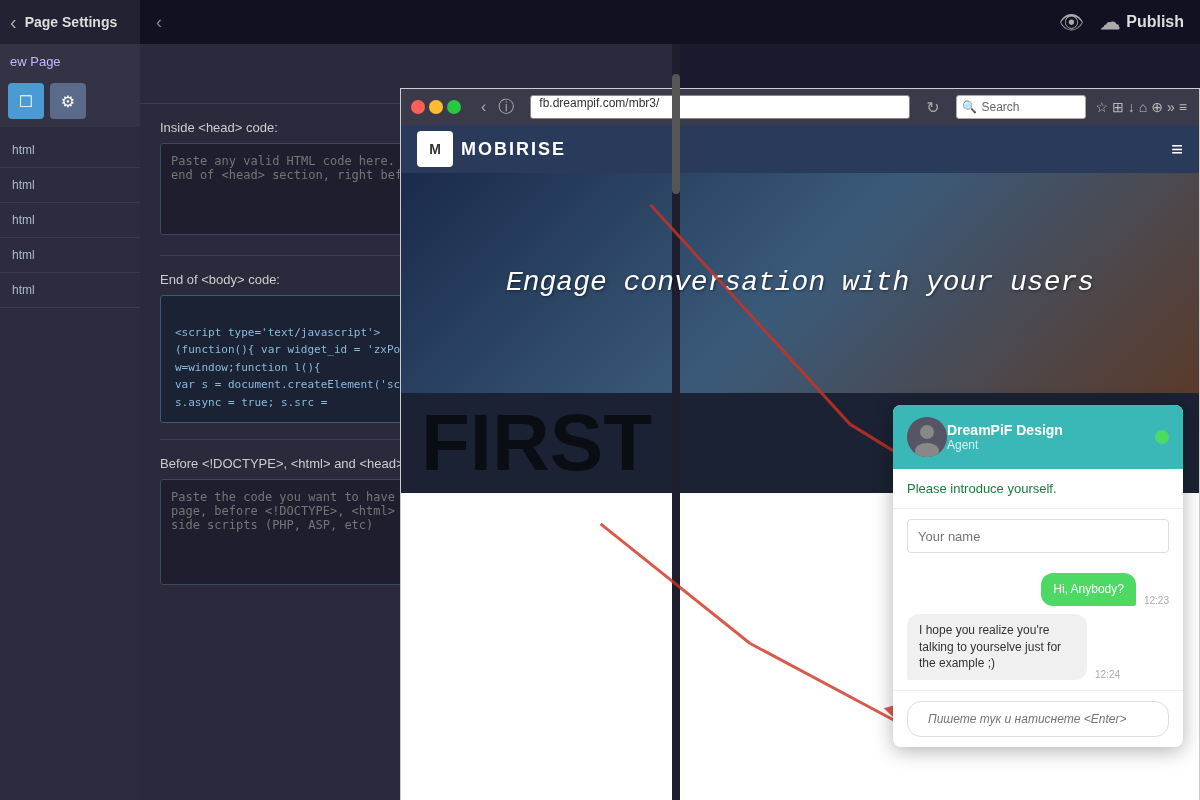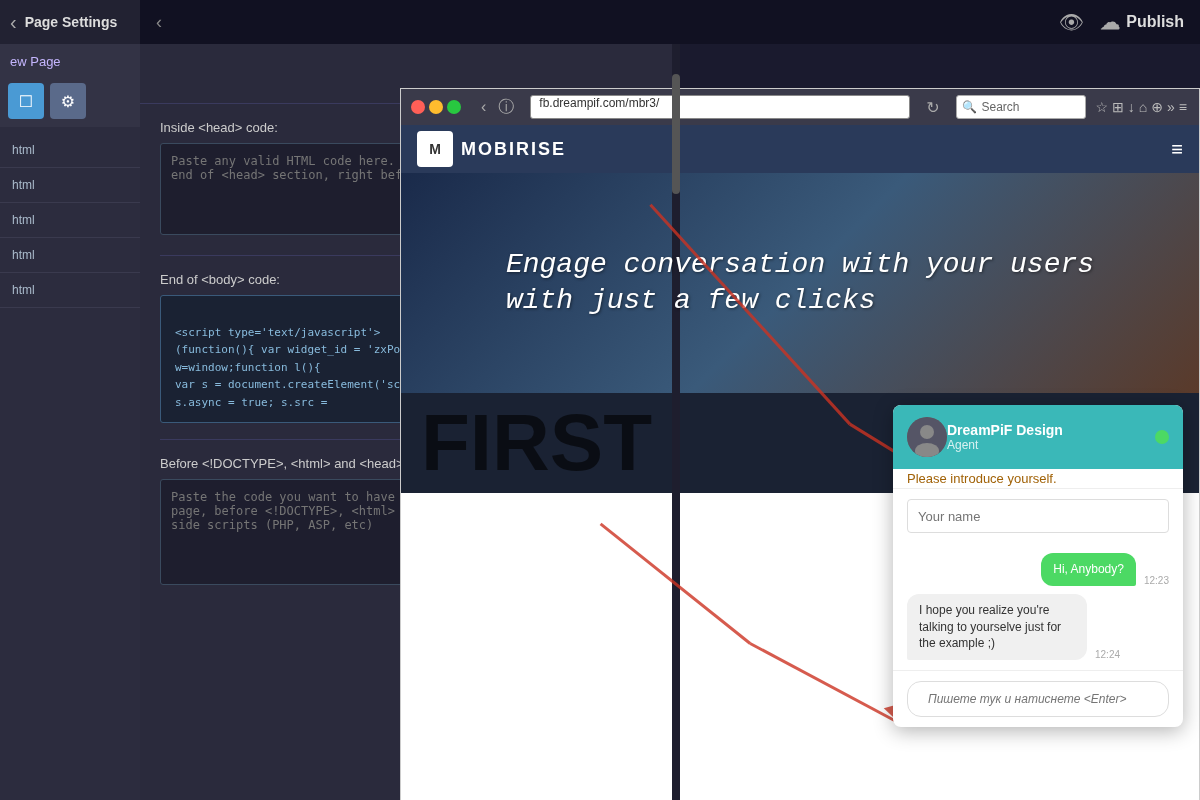--- a/index.html
+++ b/index.html
@@ -306,23 +306,23 @@
     }
     .chat-header-info { flex: 1; }
     .chat-agent-name { color: #fff; font-size: 14px; font-weight: bold; }
     .chat-agent-role { color: rgba(255,255,255,0.8); font-size: 12px; }
     .chat-header-dot {
       width: 14px; height: 14px;
       background: #4cd964;
       border-radius: 50%;
     }
     .chat-introduce {
-      padding: 2px 14px;
+      padding: 12px 14px;
       font-size: 13px;
-      color: #a16207;
+      color: #15803d;
       border-bottom: 1px solid #eee;
     }
     .chat-name-input {
       margin: 10px 14px;
       width: calc(100% - 28px);
       border: 1px solid #ddd;
       border-radius: 4px;
       height: 34px;
       padding: 0 10px;
       font-size: 13px;
@@ -523,21 +523,20 @@
       <div class="website-logo">
         <div class="website-logo-icon">M</div>
         <span class="website-logo-name">MOBIRISE</span>
       </div>
       <span class="website-hamburger">≡</span>
     </div>
 
     <div class="website-hero">
       <div class="hero-text">
         <div class="hero-headline">Engage conversation with your users</div>
-        <div class="hero-headline">with just a few clicks</div>
       </div>
     </div>
 
     <div style="background:#1a2233; height:100px; display:flex; align-items:center; padding:0 20px;">
       <span style="font-size:80px; font-weight:900; color:rgba(0,0,0,0.6); font-family:'Arial Black', sans-serif;">FIRST</span>
     </div>
 
 
     <div class="chat-widget">
       <div class="chat-header">

